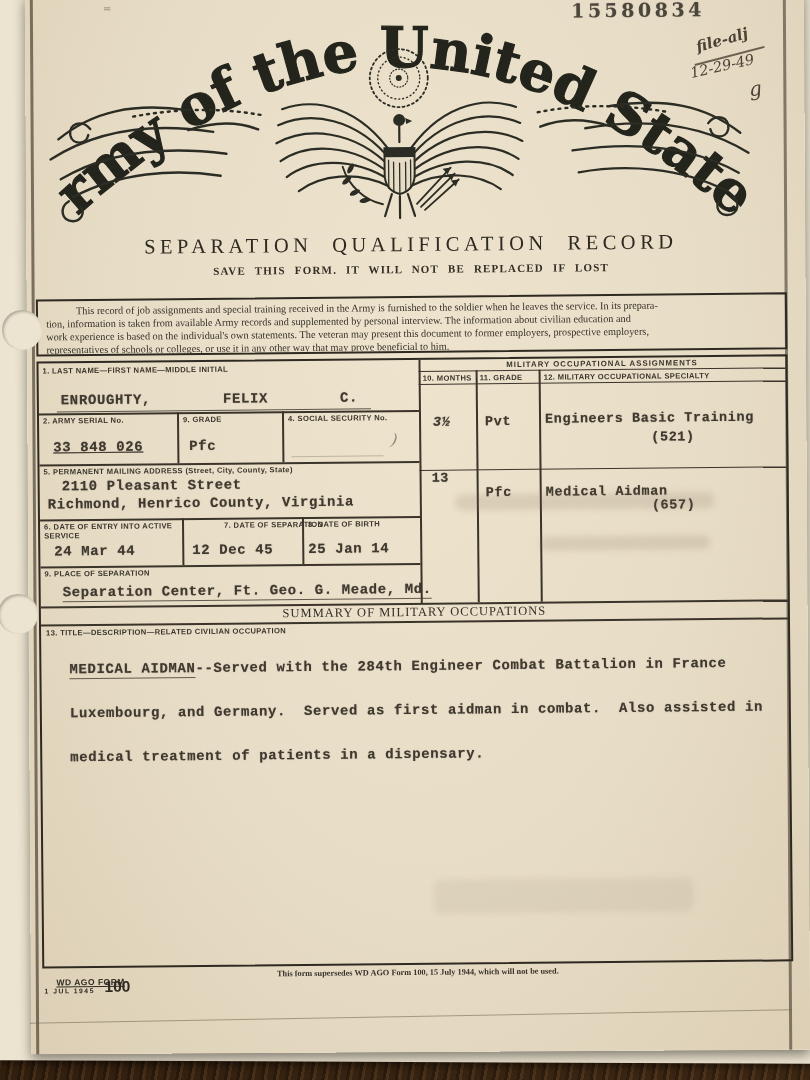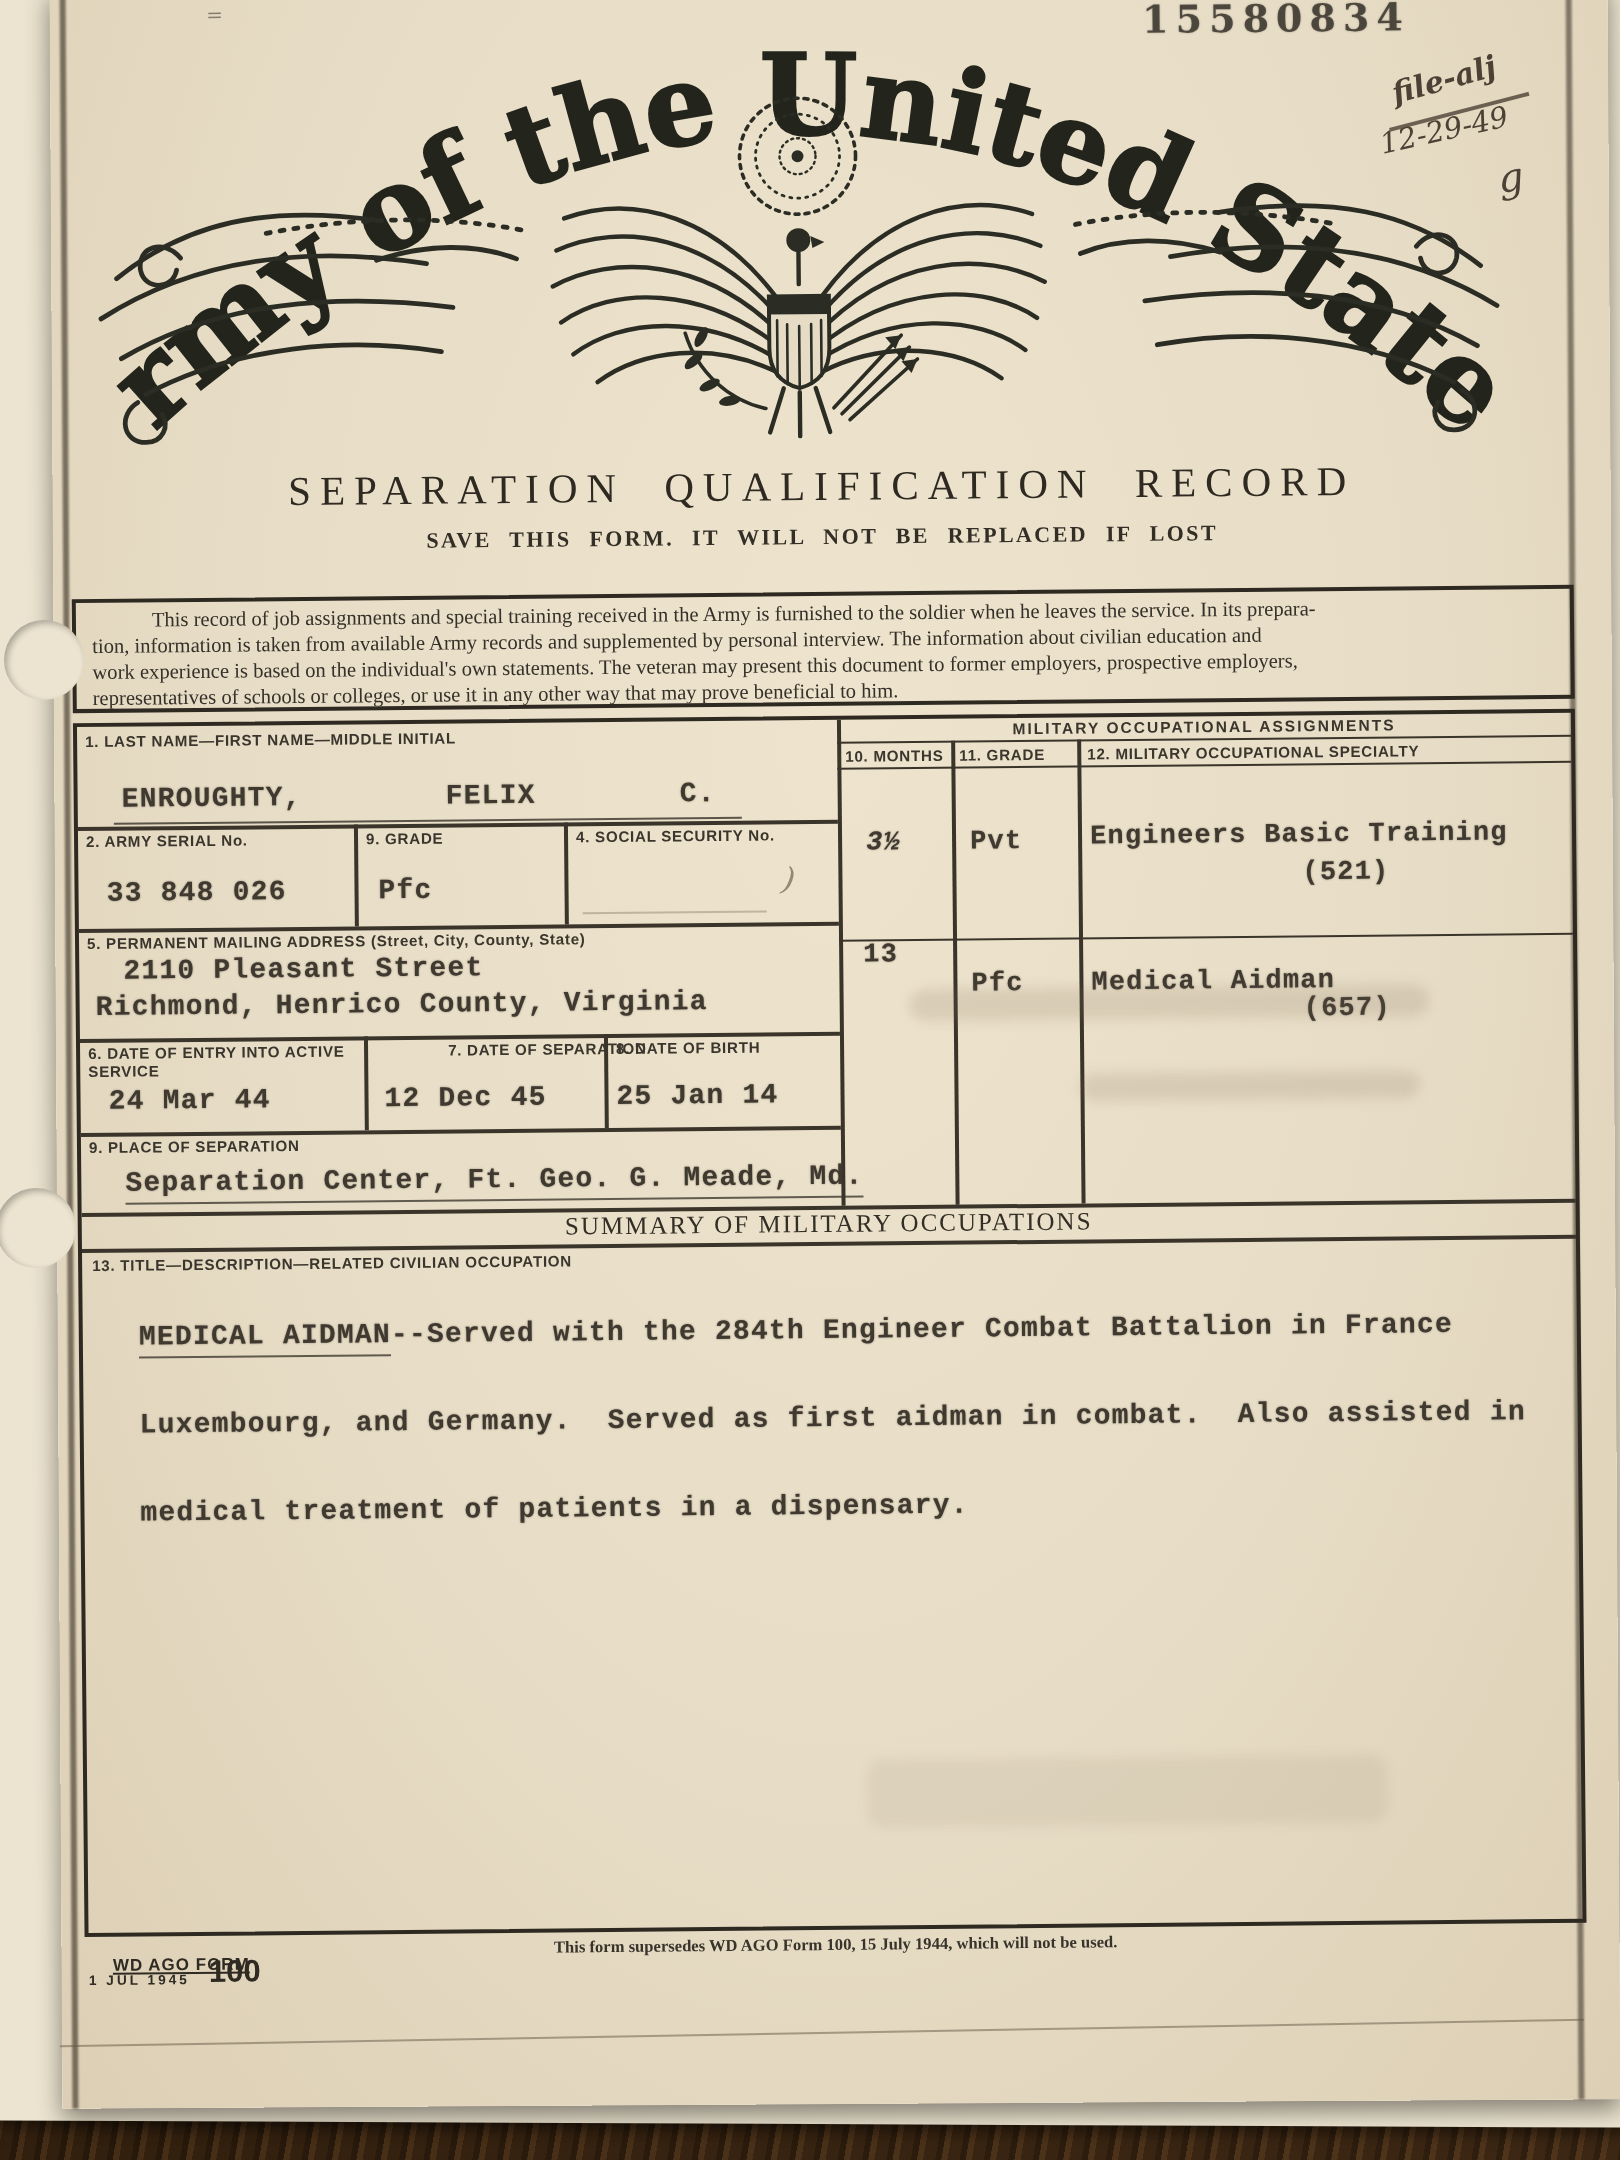--- a/index.html
+++ b/index.html
@@ -174,21 +174,21 @@
       <div class="vline" style="left:500px;top:11px;height:232px;"></div>
       <div class="hline" style="left:380px;top:110px;width:367px;height:1.2px;"></div>
 
       <div class="lbl" style="left:4px;top:3px;">1. LAST NAME—FIRST NAME—MIDDLE INITIAL</div>
       <div class="typed" style="left:22px;top:29px;">ENROUGHTY,        FELIX        C.</div>
       <div class="hline" style="left:18px;top:48px;width:314px;height:1.2px;background:rgba(55,50,42,.8);"></div>
 
       <div class="lbl" style="left:4px;top:53px;">2. ARMY SERIAL No.</div>
       <div class="lbl" style="left:144px;top:53px;">9. GRADE</div>
       <div class="lbl" style="left:249px;top:53px;">4. SOCIAL SECURITY No.</div>
-      <div class="typed" style="left:14px;top:76px;">33 848 026</div>
+      <div class="typed" style="left:14px;top:76px;text-decoration:underline;">33 848 026</div>
       <div class="typed" style="left:150px;top:76px;">Pfc</div>
       <div class="typed" style="left:300px;top:76px;"></div>
       <div class="hline" style="left:252px;top:95px;width:92px;height:1px;background:rgba(90,78,62,.3);"></div>
       <div class="hw" style="left:352px;top:70px;font-size:16px;color:rgba(90,78,62,.6);transform:rotate(10deg);">)</div>
 
       <div class="lbl" style="left:4px;top:104px;">5. PERMANENT MAILING ADDRESS (Street, City, County, State)</div>
       <div class="typed" style="left:22px;top:115px;">2110 Pleasant Street</div>
       <div class="typed" style="left:8px;top:133px;">Richmond, Henrico County, Virginia</div>
 
       <div class="lbl" style="left:4px;top:159px;width:130px;white-space:normal;line-height:9px;">6. DATE OF ENTRY INTO ACTIVE SERVICE</div>

